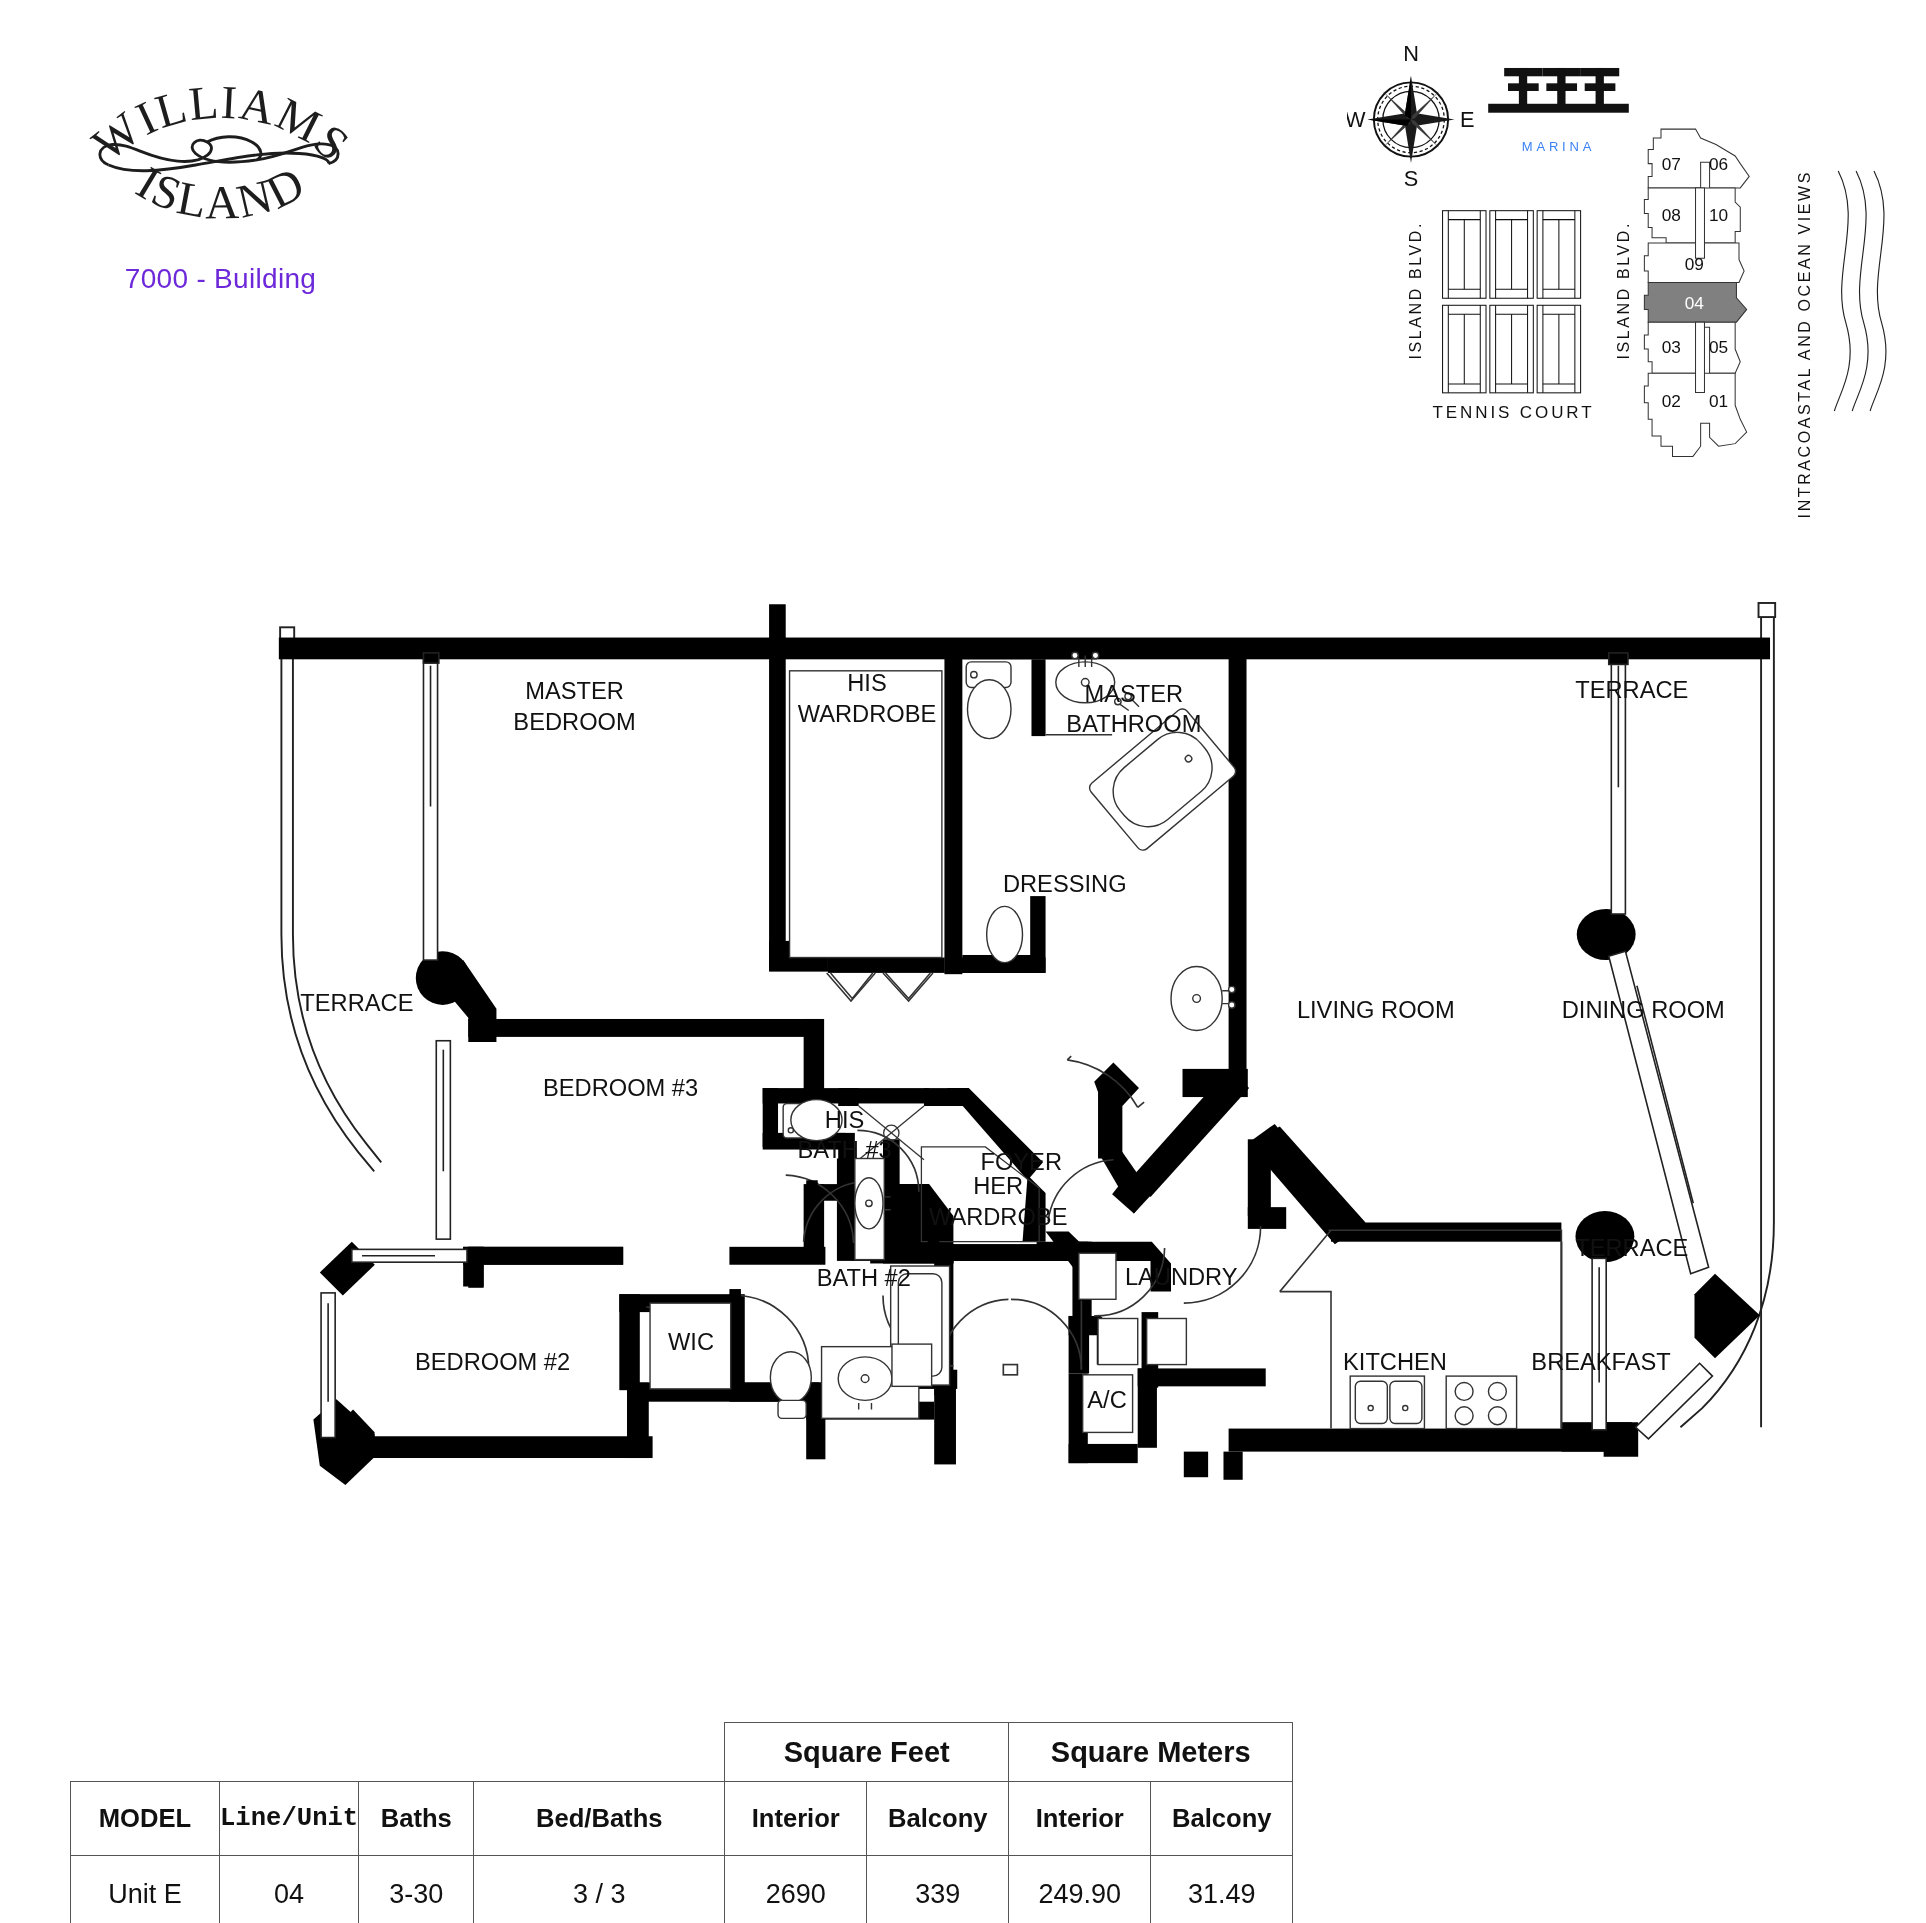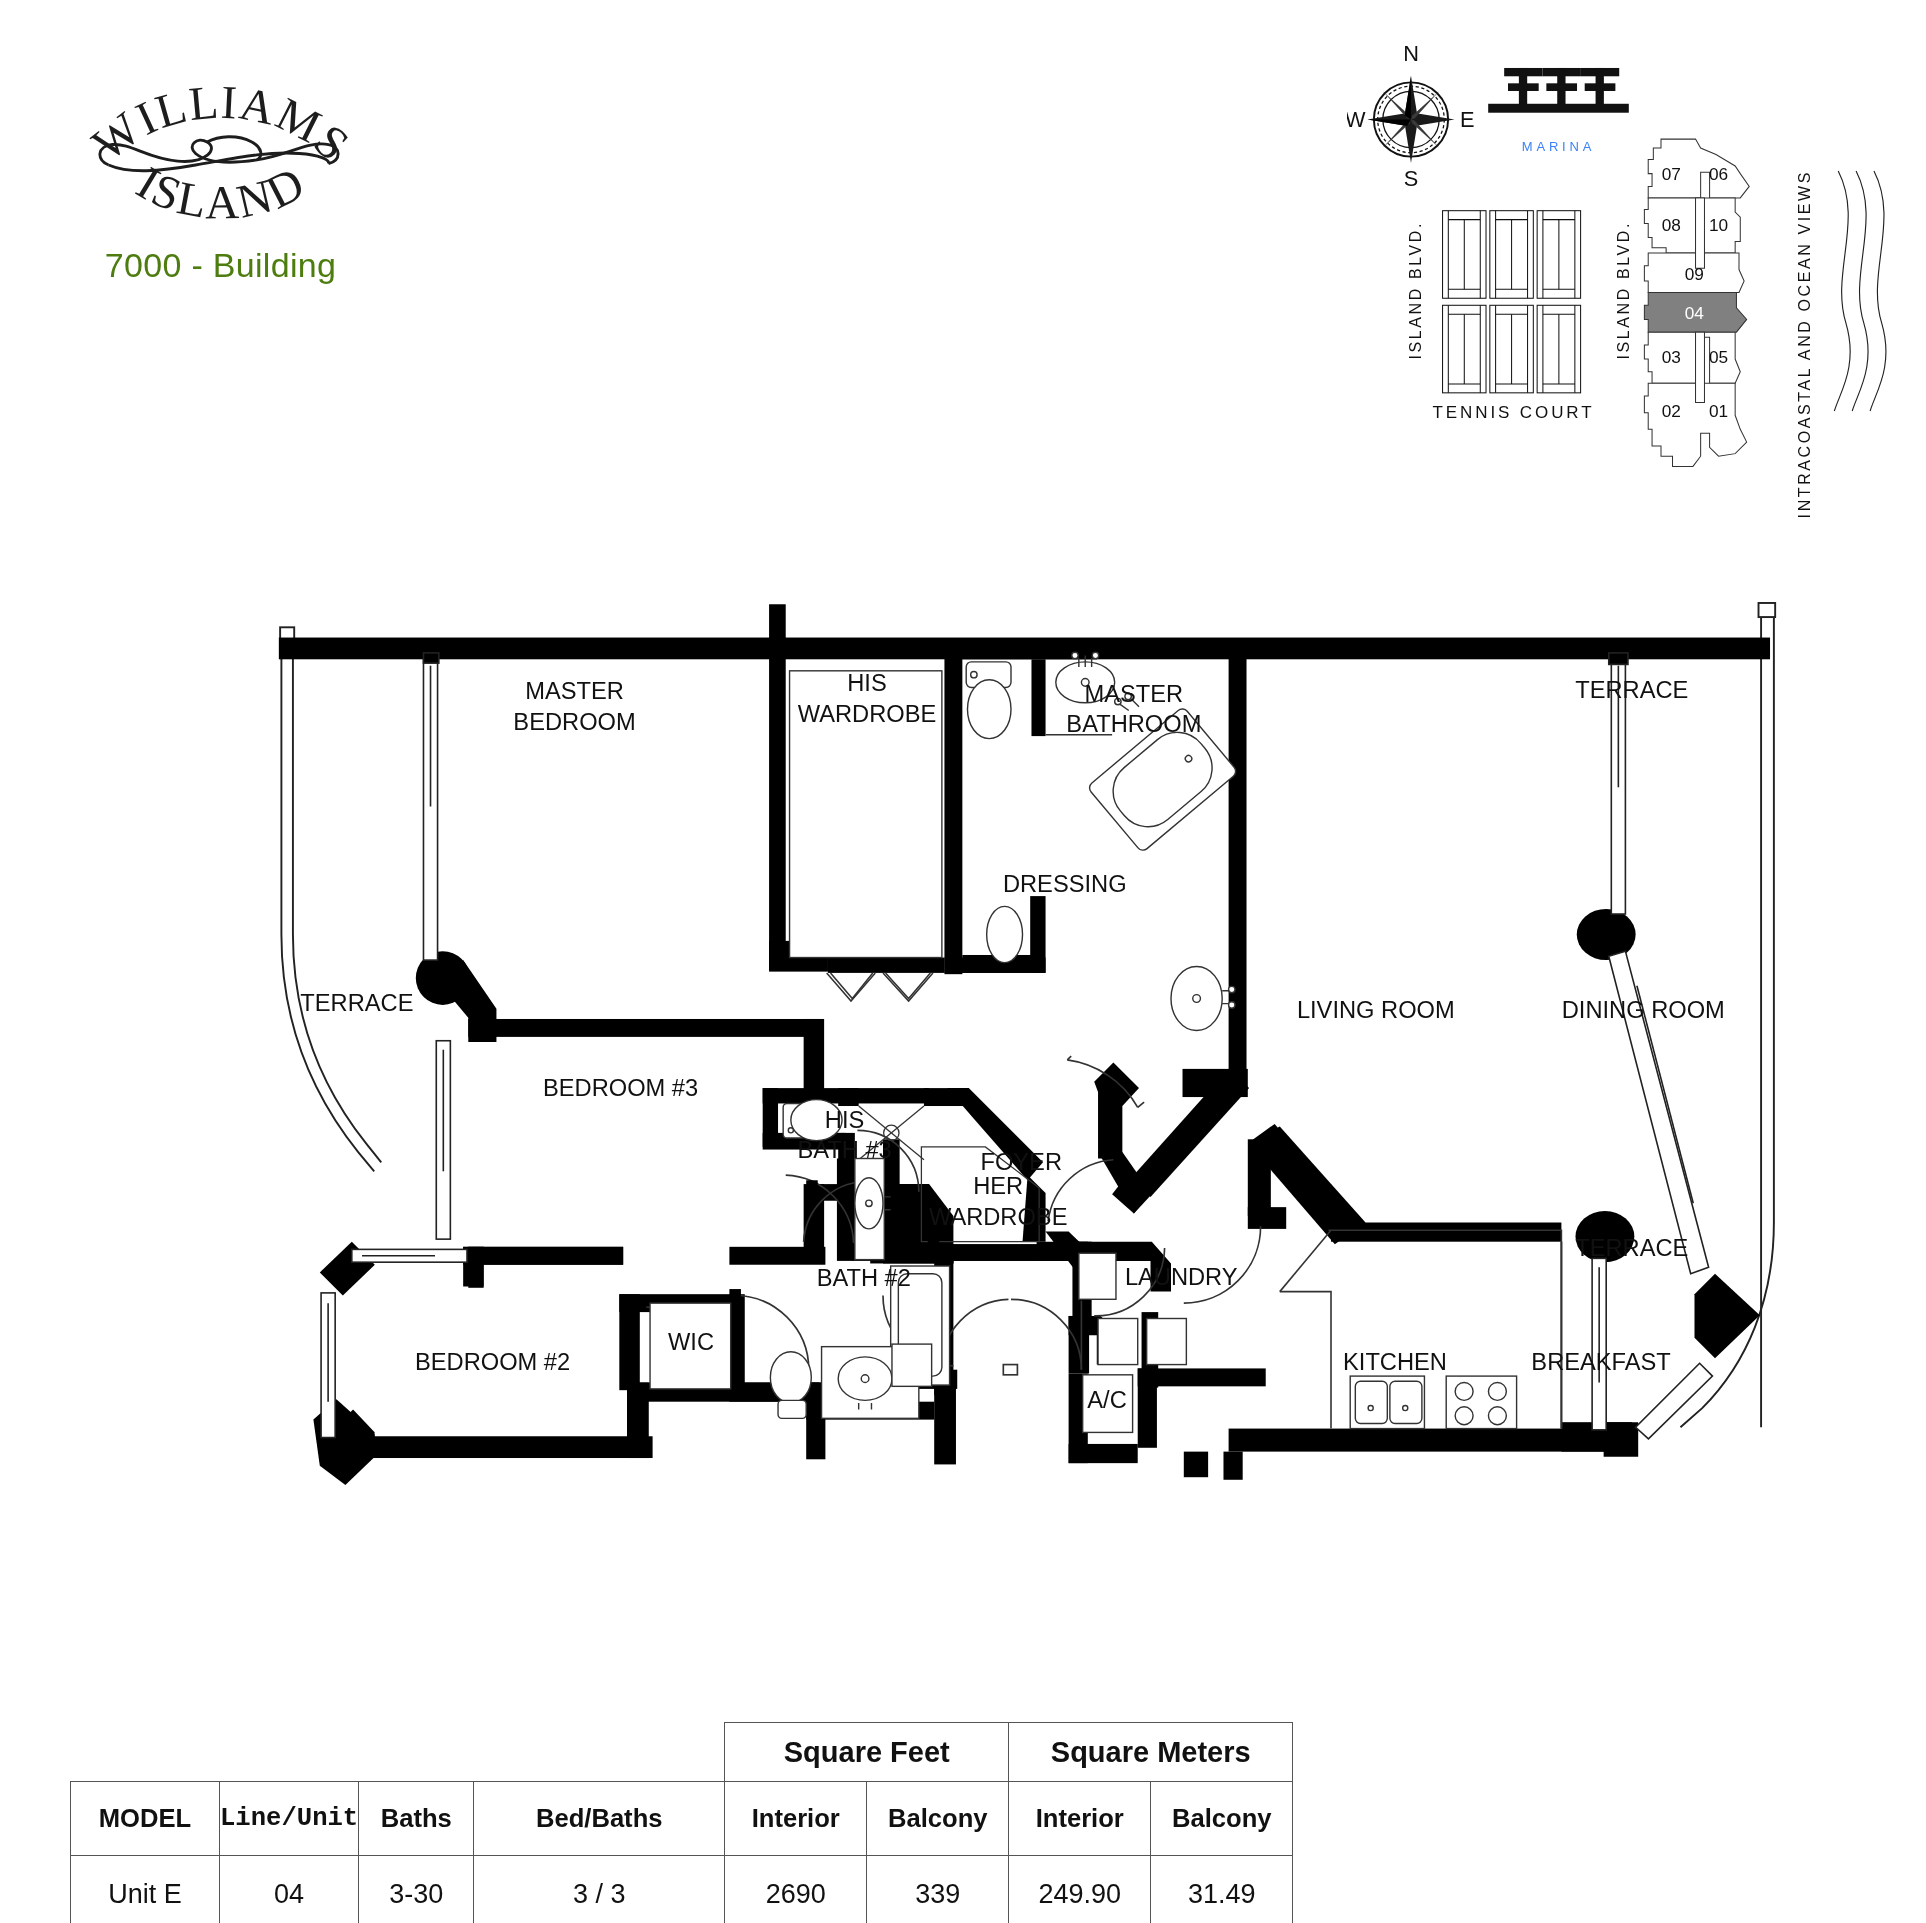--- a/index.html
+++ b/index.html
@@ -18,24 +18,24 @@
 
   
   #brand {
     position: absolute;
     left: 70px; top: 64px;
     width: 301px; height: 243px;
     text-align: center;
   }
   #brand svg { display: block; }
   .brand-sub {
-    font-size: 34px;
-    color: #4d7c0f;
+    font-size: 28px;
+    color: #6d28d9;
     letter-spacing: 0.3px;
-    margin-top: 3px;
+    margin-top: 20px;
     font-weight: 400;
   }
 
   
   #compass { position: absolute; left: 1347px; top: 35px; width: 128px; height: 160px; }
   #marina  { position: absolute; left: 1485px; top: 64px; width: 147px; height: 90px; }
   .marina-label {
     text-align: center; font-size: 13px; letter-spacing: 3.8px;
     color: #3b82f6; margin-top: 12px;
   }
@@ -49,21 +49,21 @@
   .vlabel {
     position: absolute;
     font-size: 16px; letter-spacing: 2.6px; color: #111;
     writing-mode: vertical-rl; transform: rotate(180deg);
     white-space: nowrap;
   }
   #blvd-left  { left: 1407px; top: 221px; }
   #blvd-right { left: 1615px; top: 221px; }
 
   
-  #keyplan { position: absolute; left: 1639px; top: 134px; width: 122px; height: 358px; }
+  #keyplan { position: absolute; left: 1639px; top: 124px; width: 122px; height: 358px; }
   #views-label {
     position: absolute; left: 1796px; top: 170px;
     font-size: 16px; letter-spacing: 2.6px; color: #111;
     writing-mode: vertical-rl; transform: rotate(180deg); white-space: nowrap;
   }
   #waves { position: absolute; left: 1828px; top: 163px; width: 83px; height: 256px; }
 
   
   #floorplan { position: absolute; left: 243px; top: 576px; width: 1600px; height: 909px; }
 

